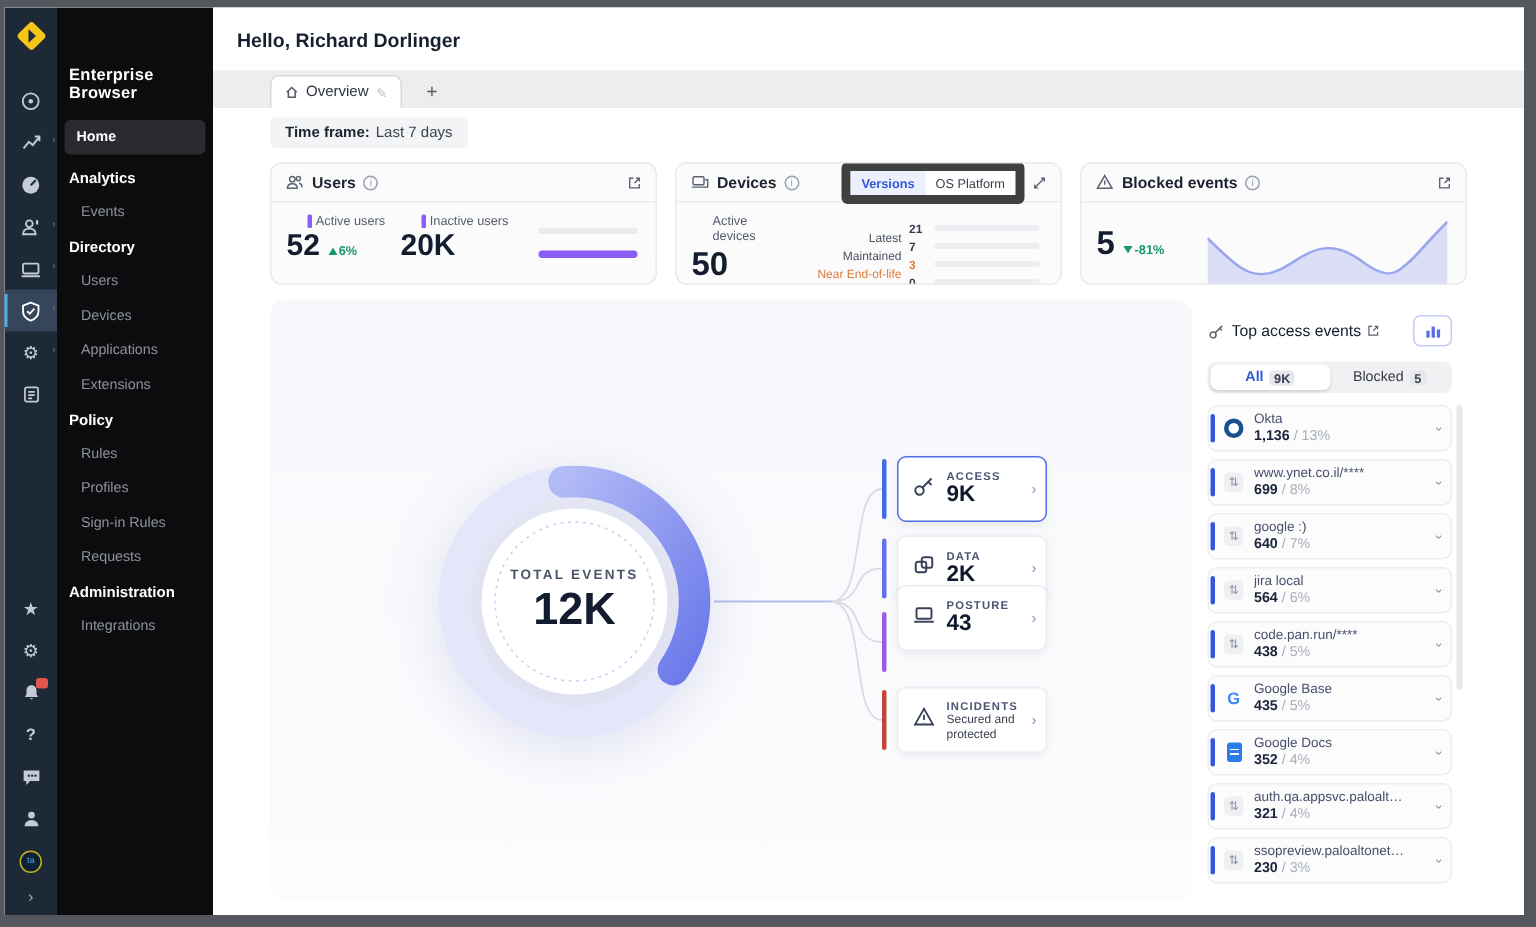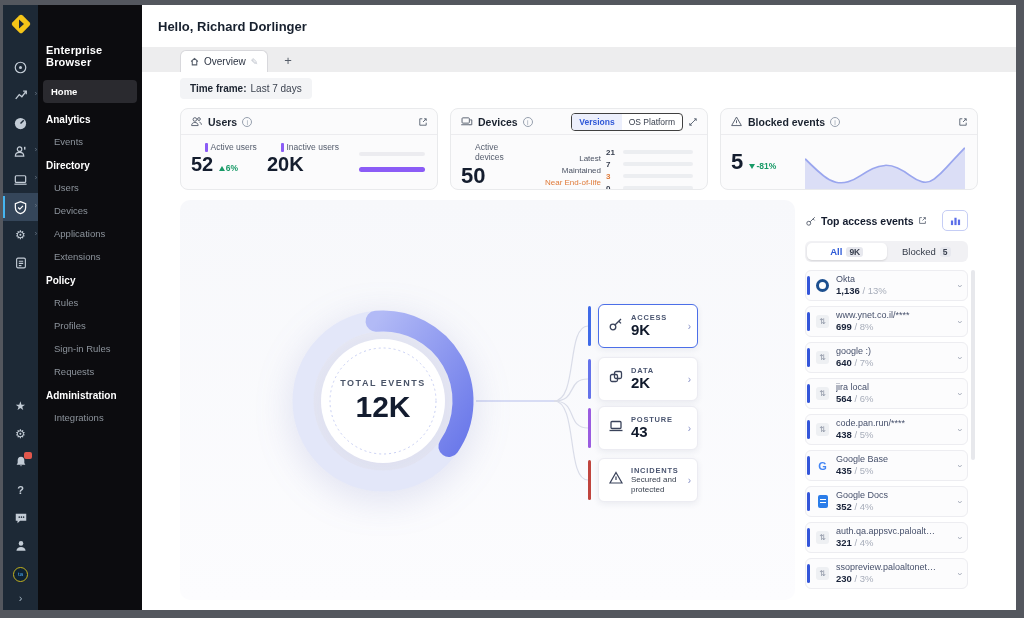--- a/index.html
+++ b/index.html
@@ -48,21 +48,21 @@
   .stat .lbl::before{content:"";width:2.5px;height:9px;background:#8b5cf6;border-radius:1px;}
   .stat .lbl.nobar::before{display:none;}
   .stat .val{font-size:20px;font-weight:800;color:#141d2e;line-height:1.25;}
   .delta-up{color:#189a67;font-size:8.5px;font-weight:bold;}
   .delta-down{color:#189a67;font-size:8.5px;font-weight:bold;}
   .tri-up{display:inline-block;width:0;height:0;border-left:3.5px solid transparent;border-right:3.5px solid transparent;border-bottom:5px solid #189a67;margin-right:1px;}
   .tri-down{display:inline-block;width:0;height:0;border-left:3.5px solid transparent;border-right:3.5px solid transparent;border-top:5px solid #189a67;margin-right:1px;}
   .users-bars{flex:1;padding:10px 2px 0 18px;}
   .users-bars .b1{height:4px;background:#ececf0;border-radius:3px;}
   .users-bars .b2{height:5px;background:#8b5cf6;border-radius:3px;margin-top:11px;}
-  .toggle{display:flex;border:1px solid #404040;border-radius:4px;background:#fff;overflow:hidden;}
+  .toggle{display:flex;border:6px solid #404040;border-radius:4px;background:#fff;overflow:hidden;}
   .toggle span{font-size:8.5px;padding:3px 7px;color:#39404e;cursor:pointer;}
   .toggle span.on{color:#3159d8;background:#eceffc;font-weight:bold;}
   .dev-rows{flex:1;padding:4px 0 0 6px;}
   .dev-row{display:flex;align-items:center;gap:5px;height:12px;}
   .dev-row .dl{width:72px;text-align:right;font-size:8px;color:#4a5263;margin-top:12px;}
   .dev-row .dv{width:12px;font-size:8px;font-weight:bold;color:#353d4d;}
   .dev-row .track{flex:1;height:4px;background:#eceef1;border-radius:3px;overflow:hidden;margin-right:4px;}
   .dev-row .fill{height:100%;border-radius:3px;}
   .dev-row.warn .dl,.dev-row.warn .dv{color:#e07b39;}
   .blocked-chart{flex:1;padding:2px 2px 0 14px;}
@@ -78,21 +78,21 @@
   .branch-card{position:absolute;left:418px;width:100px;height:44px;background:#fff;border:1px solid #ececf2;border-radius:6px;box-shadow:0 2px 6px rgba(40,50,90,.08);display:flex;align-items:center;gap:7px;padding:0 6px 0 9px;cursor:pointer;}
   .branch-card.sel{border-color:#4c6fe8;}
   .branch-card .bic{flex:none;color:#39425a;}
   .branch-card .bl{font-size:7.5px;font-weight:bold;letter-spacing:.8px;color:#4a5570;}
   .branch-card .bv{font-size:15px;font-weight:800;color:#10192b;line-height:1.1;}
   .branch-card .bn{font-size:8px;color:#39414f;line-height:1.2;}
   .branch-card .bchev{margin-left:auto;color:#8a93c8;font-size:10px;}
   
   .access-panel{position:relative;width:173px;flex:none;padding:10px 8px 0 2px;}
   .ap-hd{display:flex;align-items:center;gap:4px;}
-  .ap-hd .t{font-size:10.5px;font-weight:bold;color:#141c2e;white-space:nowrap;}
+  .ap-hd .t{font-size:10.5px;font-weight:normal;color:#141c2e;white-space:nowrap;}
   .chart-btn{margin-left:auto;width:26px;height:21px;border:1px solid #c5cdf5;border-radius:5px;background:#fff;display:flex;align-items:center;justify-content:center;cursor:pointer;}
   .ap-tabs{margin-top:10px;background:#f1f1f4;border-radius:6px;padding:2px;display:flex;}
   .ap-tab{flex:1;display:flex;align-items:center;justify-content:center;gap:4px;font-size:9.5px;padding:3px 0;border-radius:5px;color:#333a47;cursor:pointer;}
   .ap-tab.on{background:#fff;box-shadow:0 1px 2px rgba(0,0,0,.12);color:#2f5bd7;font-weight:bold;}
   .ap-badge{background:#e7e8ee;border-radius:3px;font-size:8.5px;color:#3a4150;padding:0 3px;font-weight:bold;}
   .ap-list{margin-top:8px;display:flex;flex-direction:column;gap:5px;}
   .ap-row{position:relative;background:#fcfcfd;border:1px solid #ededf1;border-radius:6px;height:31px;display:flex;align-items:center;gap:6px;padding:0 6px 0 9px;cursor:pointer;}
   .ap-row::before{content:"";position:absolute;left:1px;top:5px;bottom:5px;width:3px;border-radius:2px;background:#3456d9;}
   .ap-row .fx{width:15px;flex:none;display:flex;align-items:center;justify-content:center;}
   .ap-row .nm{font-size:9px;color:#46506b;line-height:1.25;white-space:nowrap;overflow:hidden;text-overflow:ellipsis;max-width:104px;}
@@ -412,21 +412,21 @@
                     <rect x="2.5" y="5.5" width="7" height="7" rx="1.5"></rect>
                     <rect x="6.5" y="2.5" width="7" height="7" rx="1.5"></rect>
                   </svg></span>
                 <span>
                   <div class="bl">DATA</div>
                   <div class="bv">2K</div>
                 </span>
                 <span class="bchev">›</span>
               </div>
               <div class="branch-accent" style="left: 408px; top: 208px; background: rgb(154, 92, 224);"></div>
-              <div class="branch-card" style="top: 206px;">
+              <div class="branch-card" style="top: 190px;">
                 <span class="bic"><svg width="16" height="16" viewBox="0 0 16 16" fill="none" stroke="#39425a" stroke-width="1.3">
                     <rect x="3" y="3.5" width="10" height="7" rx="1"></rect>
                     <path d="M1.5 12.5 h13"></path>
                   </svg></span>
                 <span>
                   <div class="bl">POSTURE</div>
                   <div class="bv">43</div>
                 </span>
                 <span class="bchev">›</span>
               </div>

